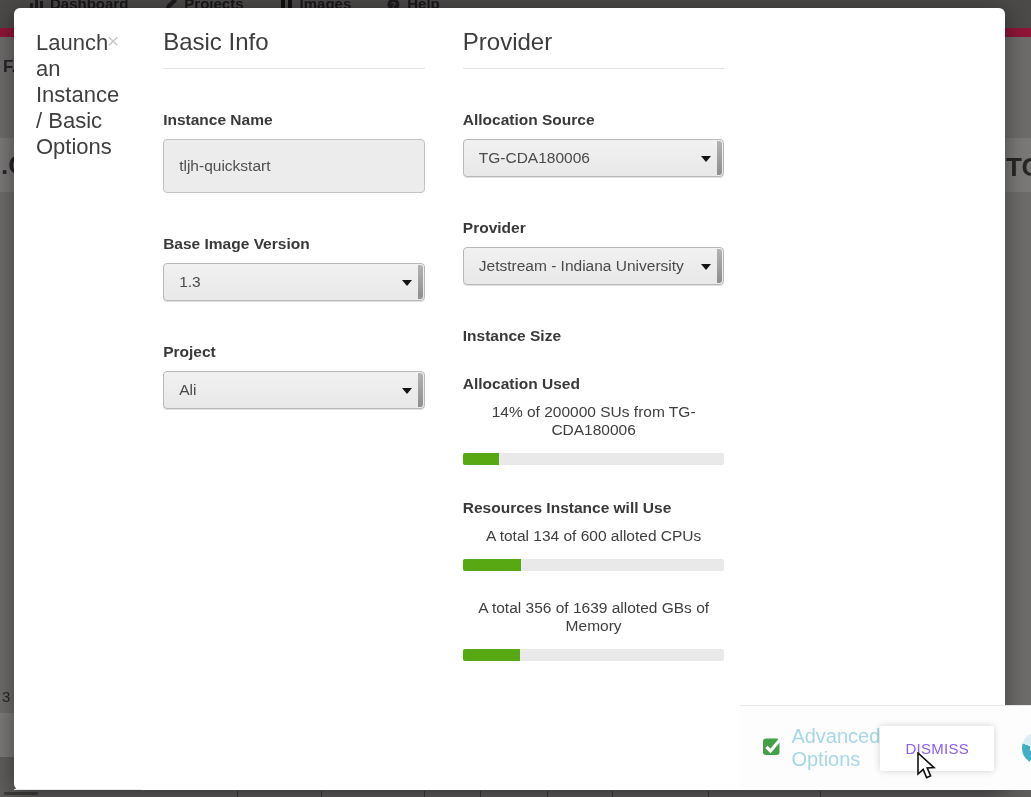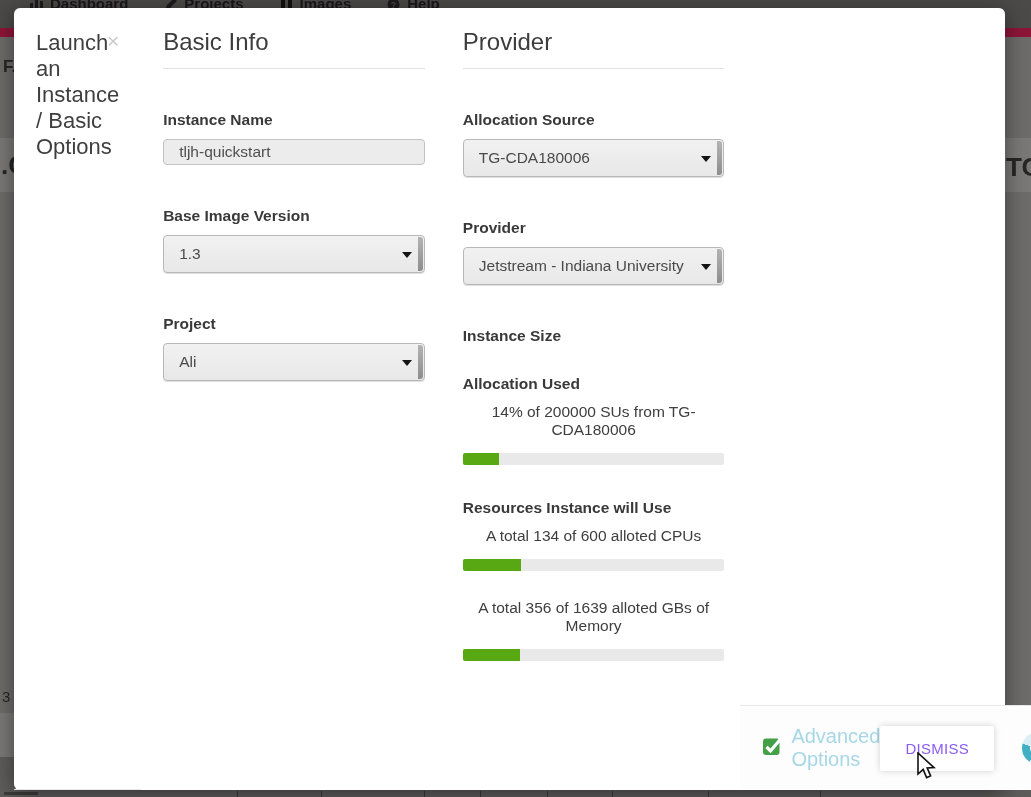--- a/index.html
+++ b/index.html
@@ -30,21 +30,21 @@
   .modal { position:absolute; left:14px; top:8px; width:991px; height:782px; background:#ffffff;
            border-radius:6px; box-shadow:0 4px 22px rgba(0,0,0,.45); z-index:10; display:flex; }
   .modal-header { position:relative; padding:22px 22px 16px 22px; border-bottom:1px solid #e8e8e8; }
   .modal-title { font-size:22px; font-weight:400; color:#3f3f3f; }
   .modal-close { position:absolute; right:22px; top:22px; font-size:21px; color:#c9c9c9; cursor:pointer;
                  background:none; border:none; line-height:1; font-family:inherit; }
   .modal-body { display:flex; gap:38px; padding:20px 16px 0 22px; flex:0 0 auto; }
   .col { flex:1 1 0; min-width:0; }
   .section-h { font-size:24px; font-weight:400; color:#3d3d3d; padding-bottom:12px; border-bottom:1px solid #e2e2e2; }
   .field-label { font-size:15.5px; font-weight:bold; color:#393939; margin:42px 0 10px 0; }
-  .text-input { width:100%; height:26px; background:#ececec; border:1px solid #c2c2c2; border-radius:4px;
+  .text-input { width:100%; height:54px; background:#ececec; border:1px solid #c2c2c2; border-radius:4px;
                 padding:0 15px; font-size:15.5px; color:#4f4f4f; font-family:inherit; }
   .select { position:relative; width:100%; height:38px; background:linear-gradient(#f1f1f1,#e8e8e8);
             border:1px solid #b8b8b8; border-radius:4px; display:flex; align-items:center;
             padding:0 34px 0 15px; font-size:15.5px; color:#4a4a4a; cursor:pointer;
             box-shadow:0 1px 0 rgba(0,0,0,.12); }
   .select::before { content:""; position:absolute; right:1px; top:1px; bottom:1px; width:5px;
                     background:linear-gradient(#b3b3b3,#8d8d8d); border-radius:0 3px 3px 0; }
   .select::after { content:""; position:absolute; right:12px; top:16px; width:0; height:0;
                    border-left:5px solid transparent; border-right:5px solid transparent; border-top:6px solid #141414; }
   .select span { white-space:nowrap; overflow:hidden; text-overflow:ellipsis; }

